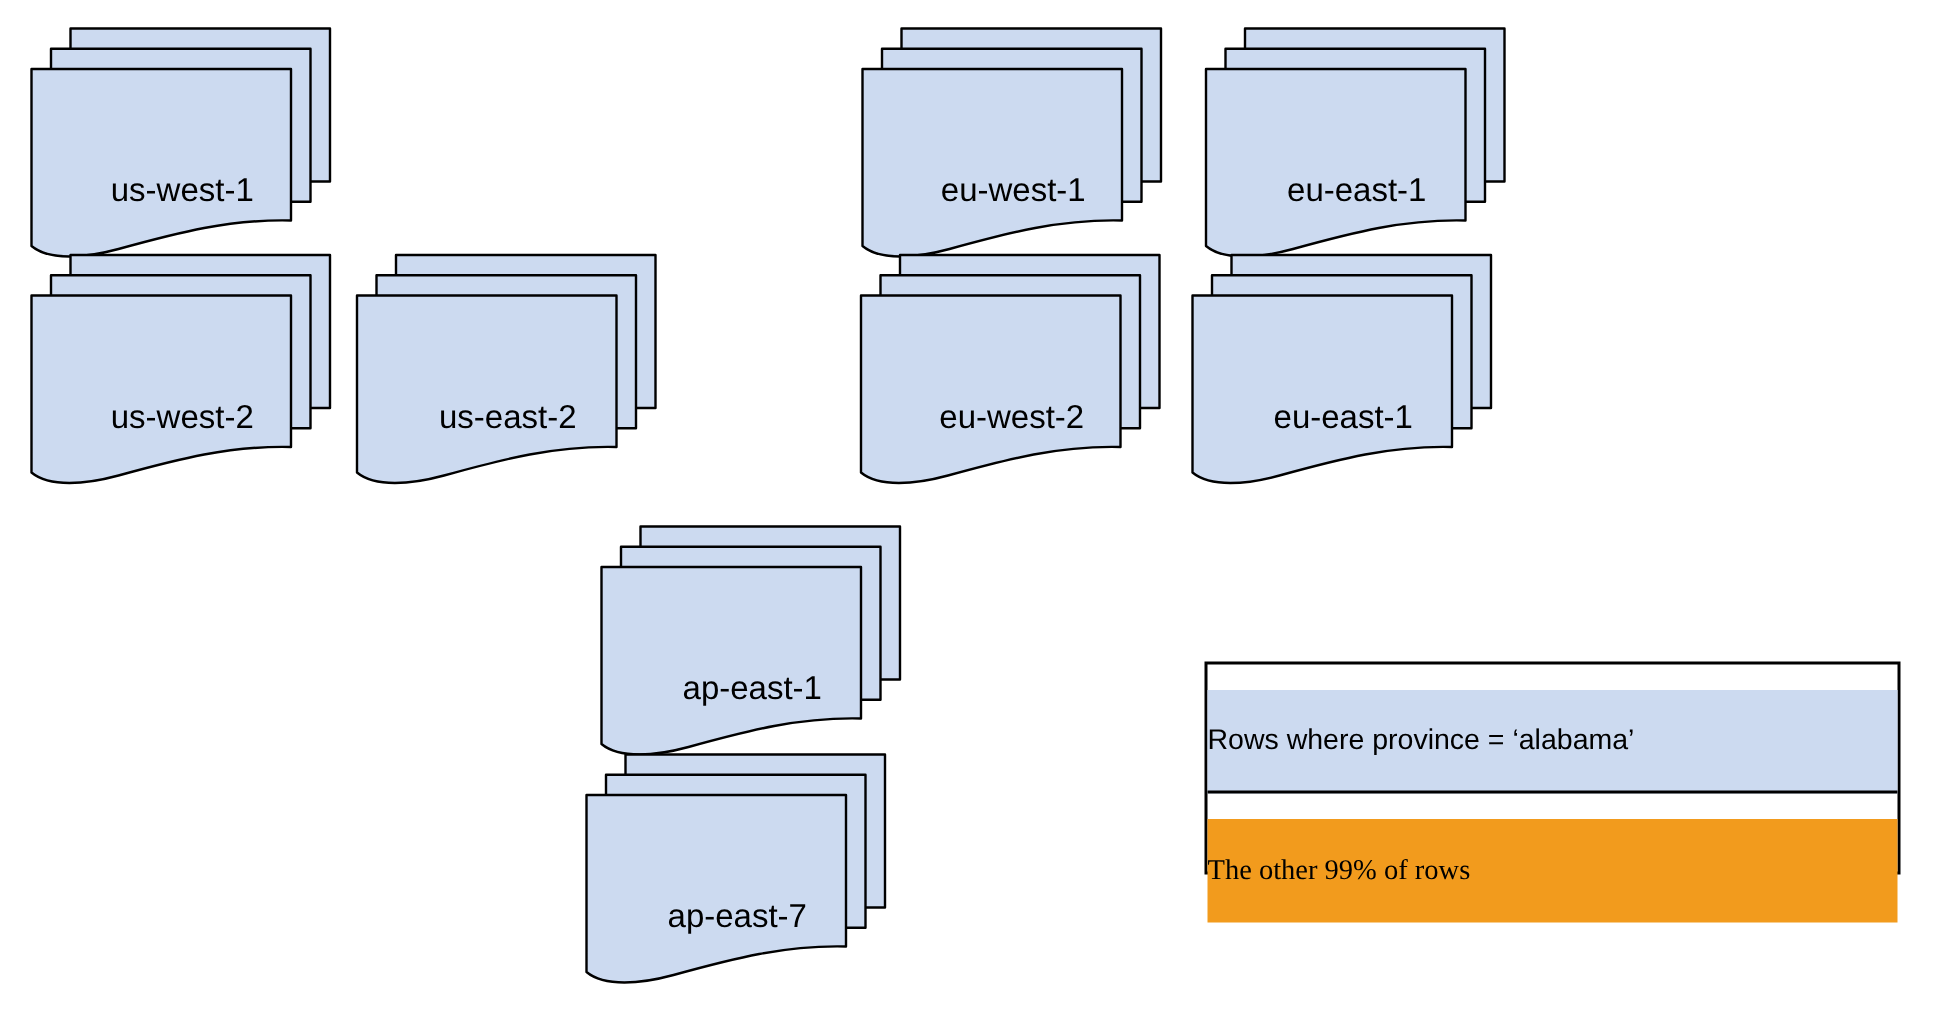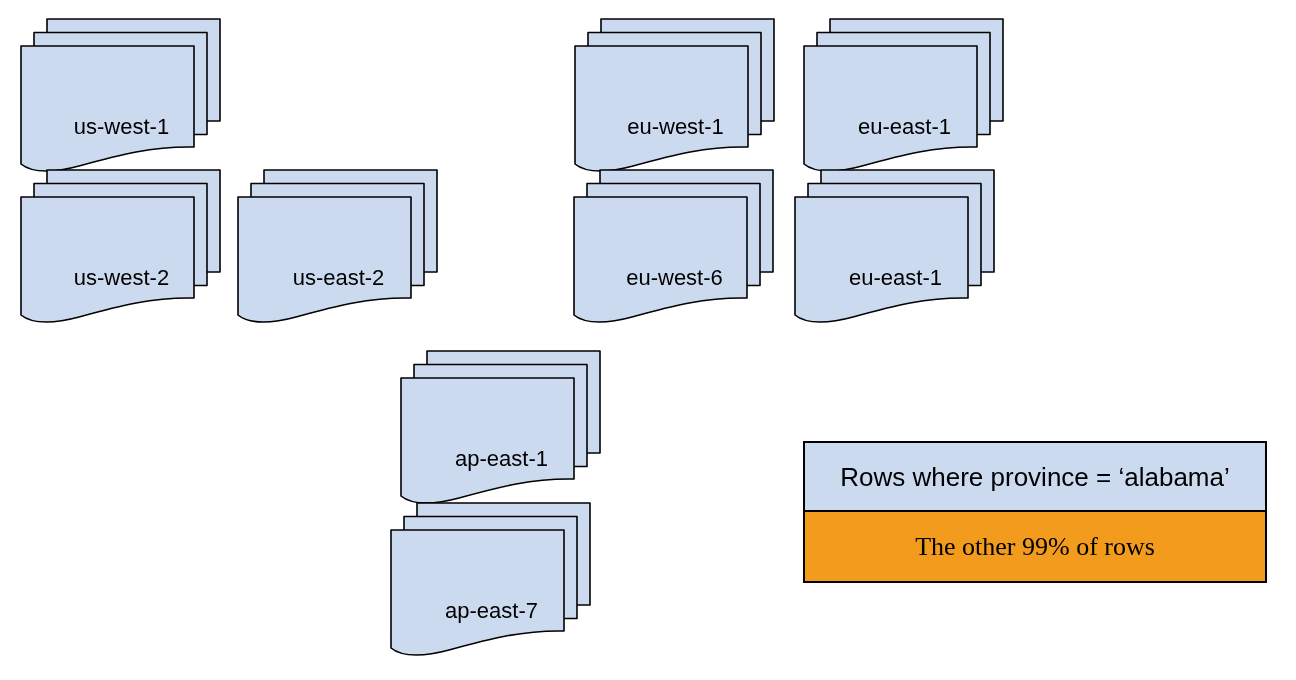--- a/index.html
+++ b/index.html
@@ -66,24 +66,25 @@
     height: 142px;
     box-sizing: border-box;
     border: 2px solid var(--stroke);
   }
   .legend-row {
     box-sizing: border-box;
     width: 100%;
     height: 69px;
     display: flex;
     align-items: center;
-    justify-content: center;
-    font-size: 26px;
+    justify-content: flex-start;
+    font-size: 19px;
     line-height: 1;
     white-space: nowrap;
+    margin-top: 17px;
   }
   .legend-row.legend-blue {
     background: var(--blue);
     border-bottom: 2px solid var(--stroke);
   }
   .legend-row.legend-orange {
     background: var(--orange);
     font-family: Liberation Serif, serif;
   }
 </style>
@@ -137,21 +138,21 @@
     </svg>
     <span class="stack-label">us-east-2</span>
   </div>
 
   <div class="stack" style="left:573px;top:169px">
     <svg class="stack-svg" width="202" height="158" viewBox="0 0 202 158" aria-hidden="true">
       <rect class="sheet" x="27" y="1" width="173" height="102"></rect>
       <rect class="sheet" x="14" y="14.5" width="173" height="102"></rect>
       <path class="sheet" d="M1,28 L174,28 L174,129 C133,128 99,137 59,148 C37,154 13,156 1,146 Z"></path>
     </svg>
-    <span class="stack-label">eu-west-6</span>
+    <span class="stack-label">eu-west-2</span>
   </div>
 
   <div class="stack" style="left:794px;top:169px">
     <svg class="stack-svg" width="202" height="158" viewBox="0 0 202 158" aria-hidden="true">
       <rect class="sheet" x="27" y="1" width="173" height="102"></rect>
       <rect class="sheet" x="14" y="14.5" width="173" height="102"></rect>
       <path class="sheet" d="M1,28 L174,28 L174,129 C133,128 99,137 59,148 C37,154 13,156 1,146 Z"></path>
     </svg>
     <span class="stack-label">eu-east-1</span>
   </div>

